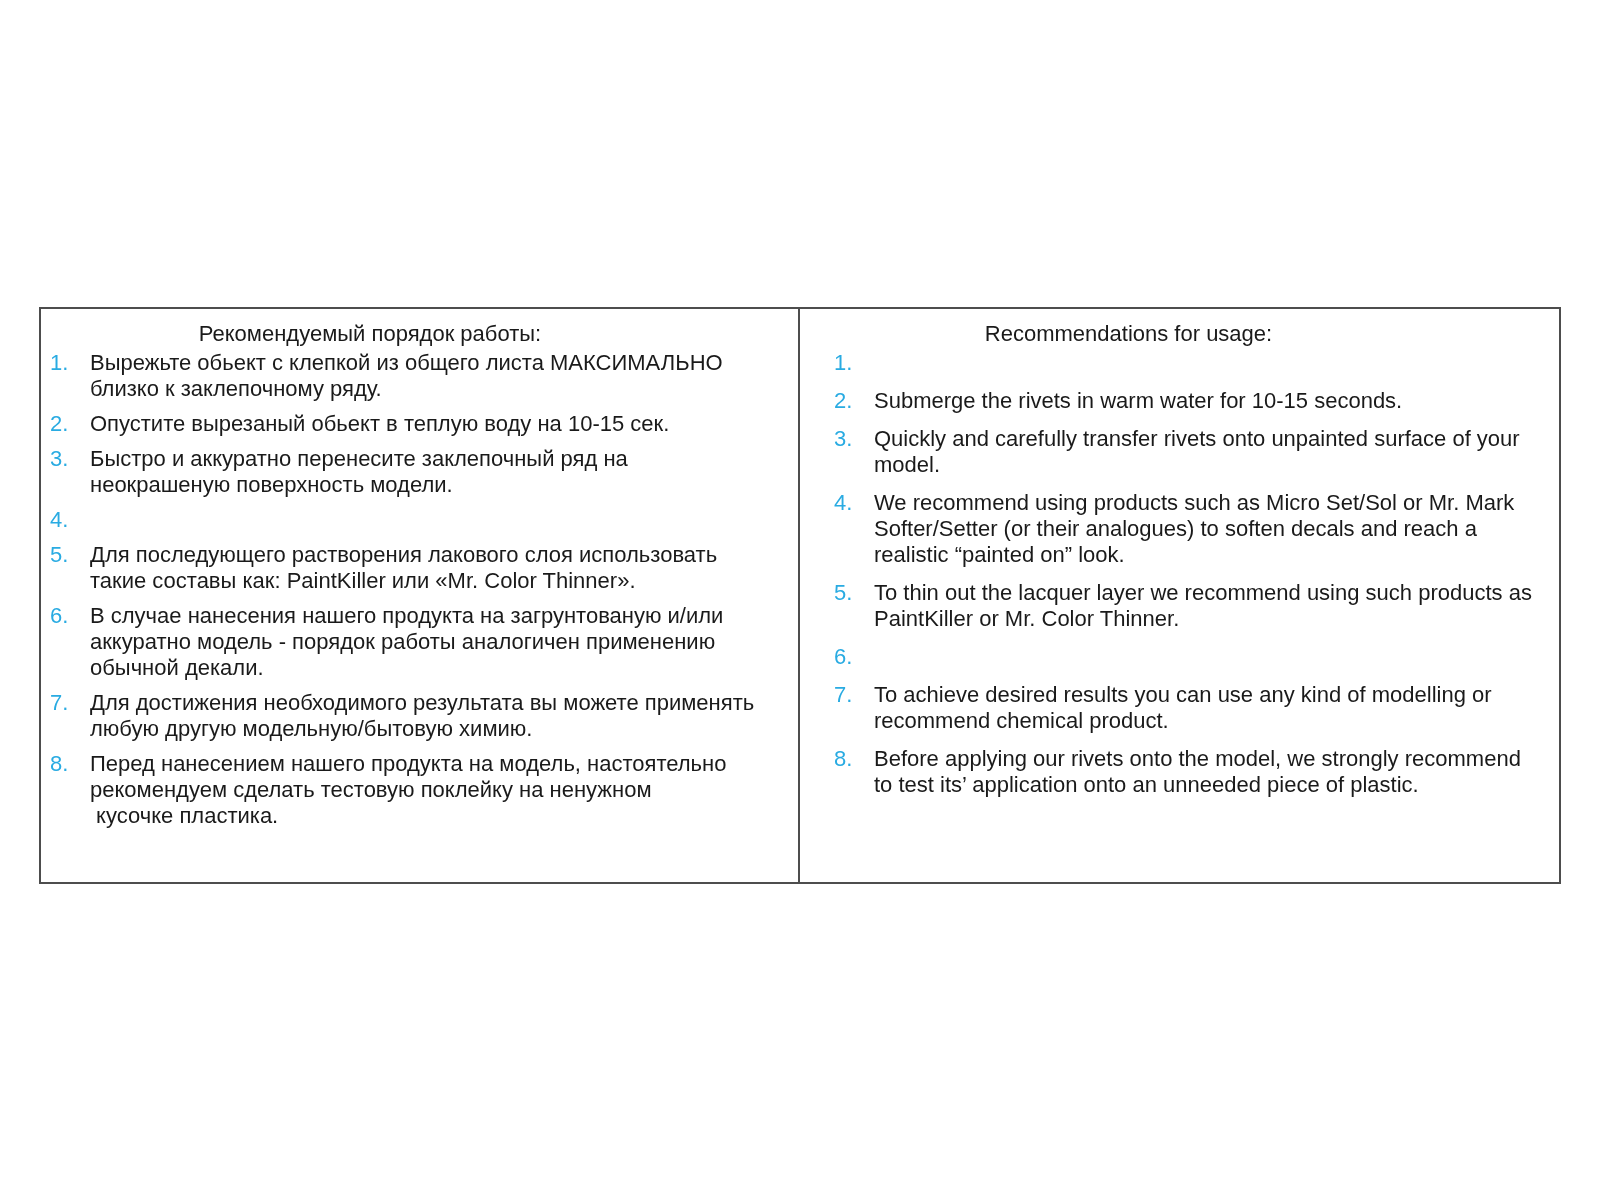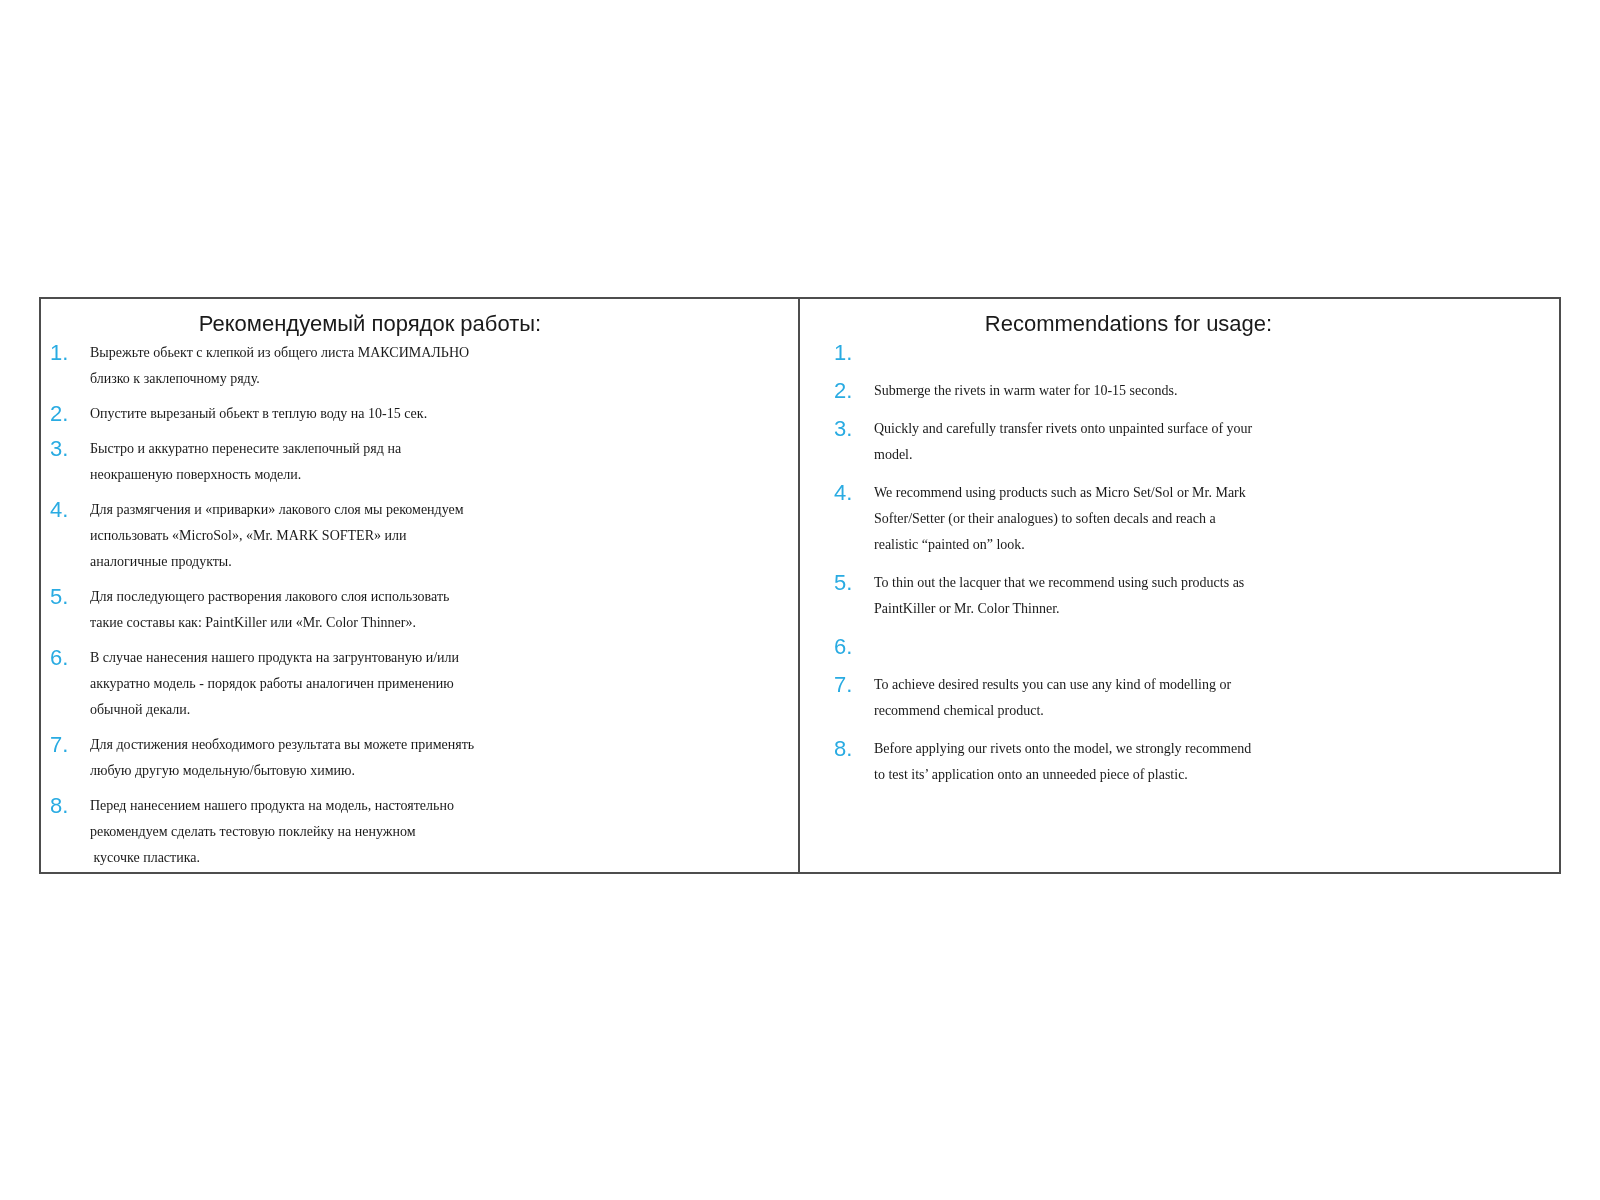--- a/index.html
+++ b/index.html
@@ -17,21 +17,21 @@
     height: 1200px;
     background: var(--paper);
     font-family: "Liberation Sans", "DejaVu Sans", sans-serif;
     color: var(--ink);
     position: relative;
     overflow: hidden;
   }
   .panel {
     position: absolute;
     left: 39px;
-    top: 297px;
+    top: 307px;
     width: 1522px;
     height: 577px;
     border: 2px solid var(--rule);
     box-sizing: border-box;
     display: flex;
     background: var(--paper);
   }
   .col {
     box-sizing: border-box;
     overflow: hidden;
@@ -63,25 +63,24 @@
   }
   .col-right .item { margin-bottom: 12px; }
   .num {
     flex: 0 0 40px;
     width: 40px;
     color: var(--accent);
     font-size: 22px;
     line-height: 26px;
   }
   .txt {
-    font-size: 14px;
+    font-size: 22px;
     line-height: 26px;
     color: var(--ink);
     white-space: pre;
-    font-family: Liberation Serif, serif;
   }
 </style>
 </head>
 <body>
 
 <div class="panel">
   <div class="col col-left">
     <div class="title">Рекомендуемый порядок работы:</div>
     <div class="list">
         <div class="item">
@@ -93,23 +92,20 @@
           <span class="num">2.</span>
           <span class="txt">Опустите вырезаный обьект в теплую воду на 10-15 сек.</span>
         </div>
         <div class="item">
           <span class="num">3.</span>
           <span class="txt">Быстро и аккуратно перенесите заклепочный ряд на
 неокрашеную поверхность модели.</span>
         </div>
         <div class="item">
           <span class="num">4.</span>
-          <span class="txt">Для размягчения и «приварки» лакового слоя мы рекомендуем
-использовать «MicroSol», «Mr. MARK SOFTER» или
-аналогичные продукты.</span>
         </div>
         <div class="item">
           <span class="num">5.</span>
           <span class="txt">Для последующего растворения лакового слоя использовать
 такие составы как: PaintKiller или «Mr. Color Thinner».</span>
         </div>
         <div class="item">
           <span class="num">6.</span>
           <span class="txt">В случае нанесения нашего продукта на загрунтованую и/или
 аккуратно модель - порядок работы аналогичен применению
@@ -144,21 +140,21 @@
 model.</span>
         </div>
         <div class="item">
           <span class="num">4.</span>
           <span class="txt">We recommend using products such as Micro Set/Sol or Mr. Mark
 Softer/Setter (or their analogues) to soften decals and reach a
 realistic “painted on” look.</span>
         </div>
         <div class="item">
           <span class="num">5.</span>
-          <span class="txt">To thin out the lacquer that we recommend using such products as
+          <span class="txt">To thin out the lacquer layer we recommend using such products as
 PaintKiller or Mr. Color Thinner.</span>
         </div>
         <div class="item">
           <span class="num">6.</span>
         </div>
         <div class="item">
           <span class="num">7.</span>
           <span class="txt">To achieve desired results you can use any kind of modelling or
 recommend chemical product.</span>
         </div>

